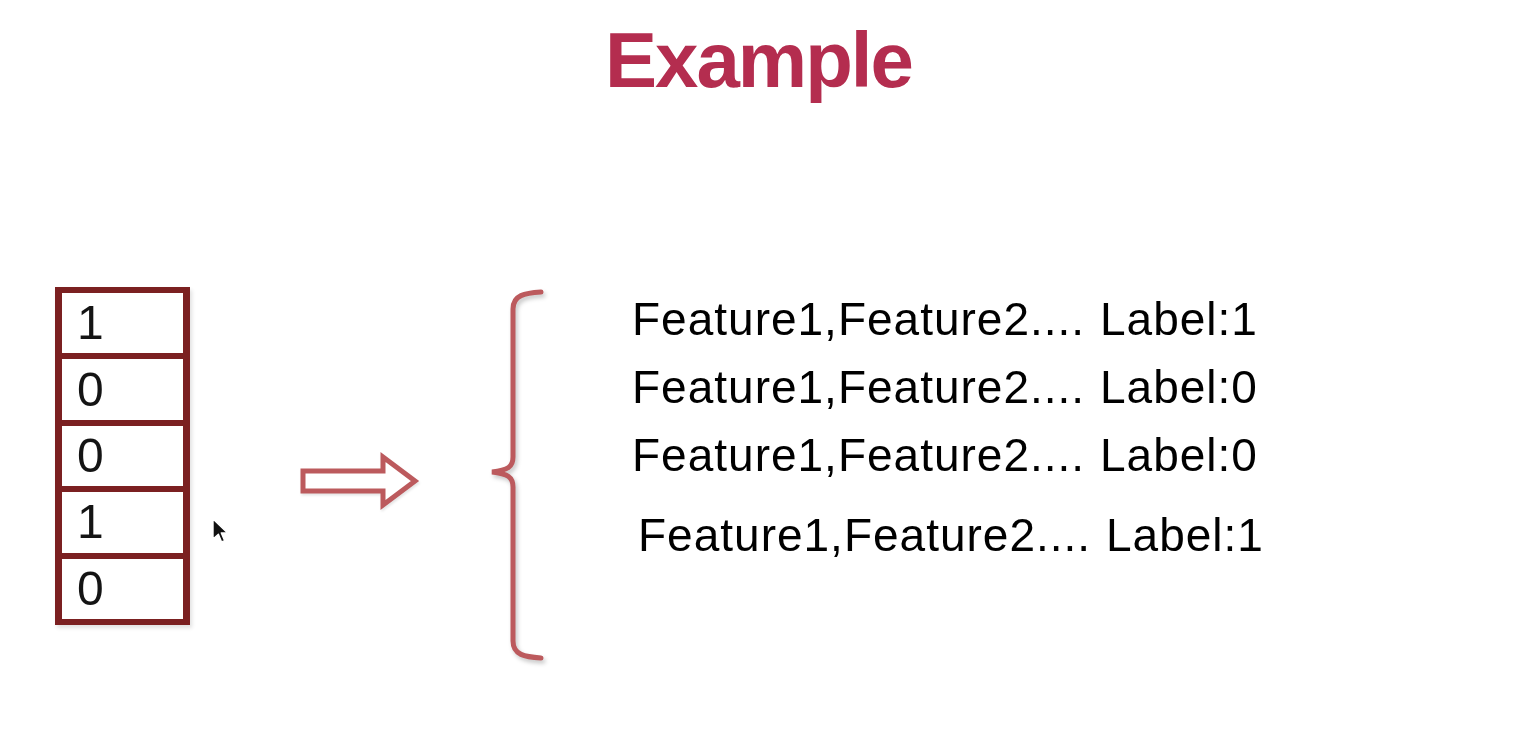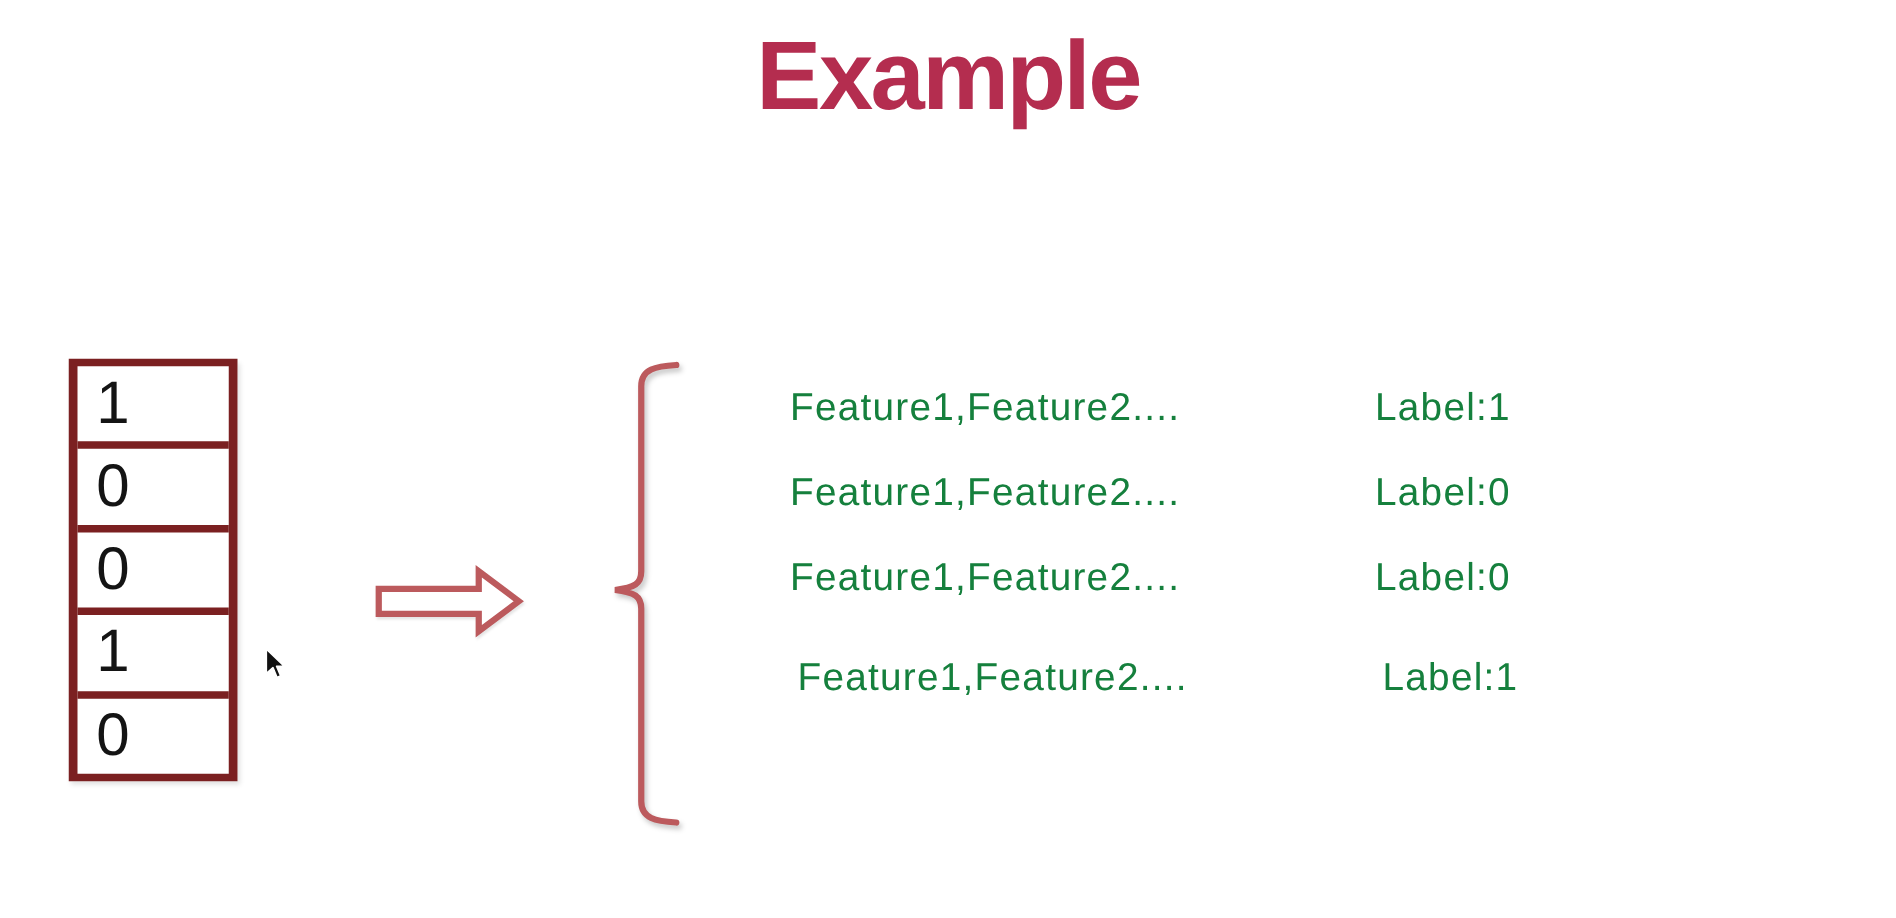--- a/index.html
+++ b/index.html
@@ -76,25 +76,24 @@
     top: 518px;
   }
   
   .rows {
     position: absolute;
     left: 632px;
     top: 292px;
   }
   .row {
     display: flex;
-    align-items: center;
     height: 68px;
-    font-size: 31px;
+    font-size: 46px;
     letter-spacing: 1px;
-    color: #15803d;
+    color: #000000;
     white-space: nowrap;
   }
   .row .features {
     display: inline-block;
     width: 468px;
   }
   .row.gap-above {
     margin-top: 12px;
     padding-left: 6px;
   }

